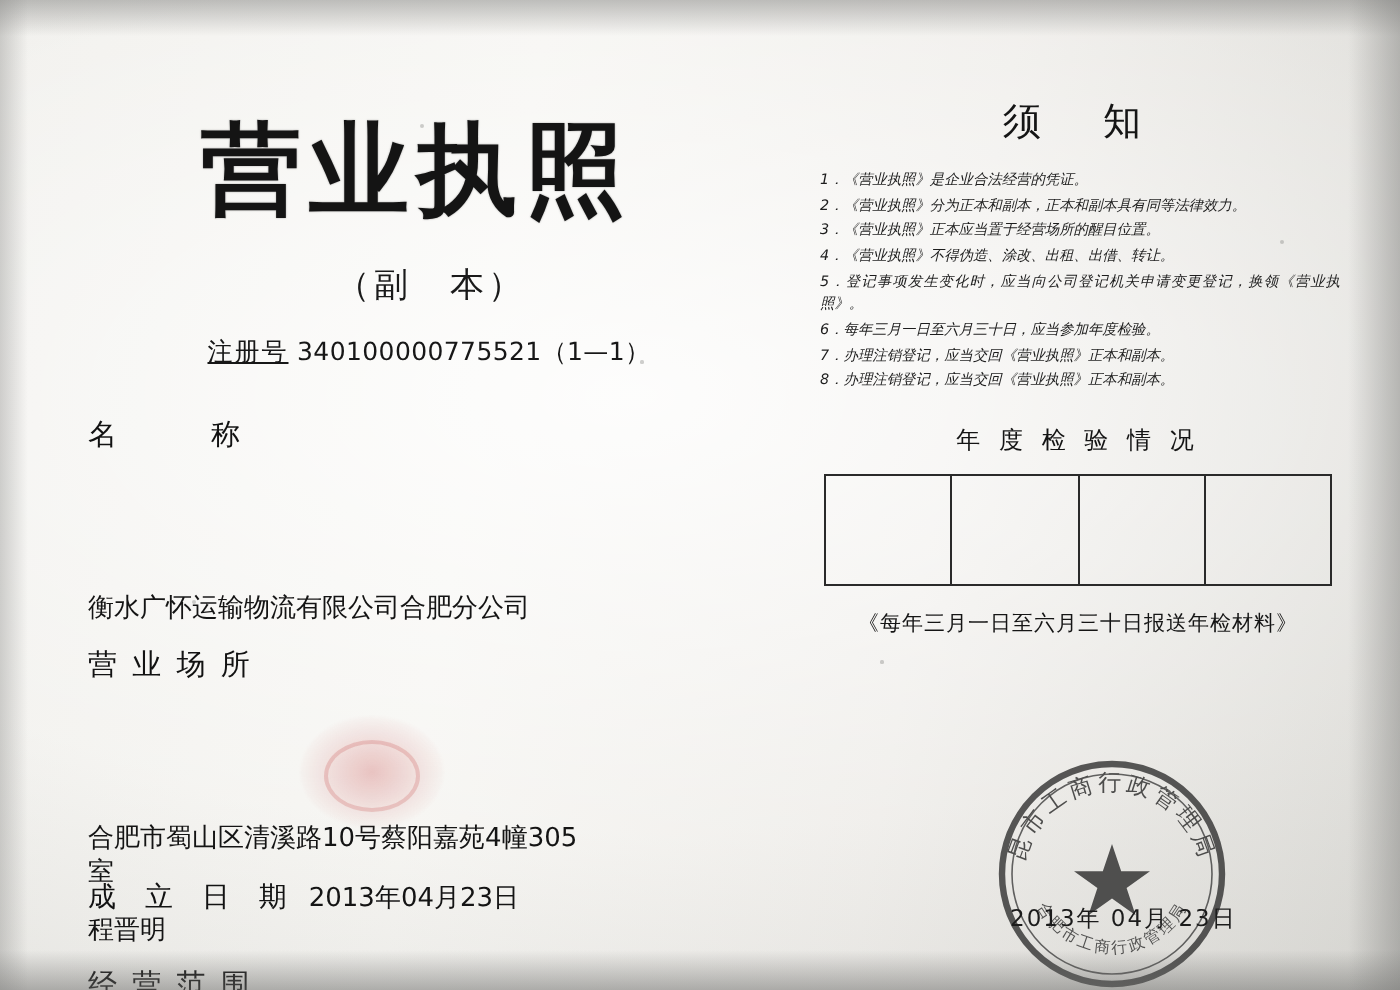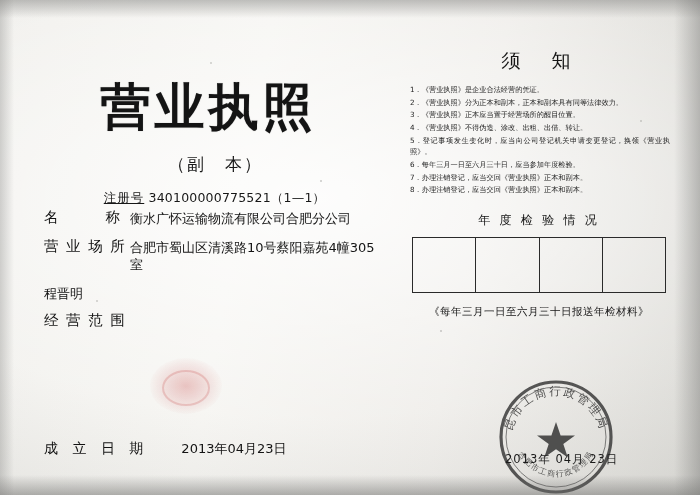--- a/index.html
+++ b/index.html
@@ -60,21 +60,21 @@
     left: 30px; top: 40px;
     width: 365px; height: 420px;
   }
   .main-title {
     font-family: "DejaVu Serif", serif;
     font-weight: bold;
     font-size: 50px;
     letter-spacing: 4px;
     color: #141414;
     text-align: center;
-    margin-top: 34px;
+    margin-top: 12px;
     margin-left: -8px;
     text-shadow: 0 0 1px rgba(0,0,0,0.35);
   }
   .sub-title {
     font-family: "DejaVu Serif", serif;
     font-size: 17px;
     color: #1a1a1a;
     text-align: center;
     margin-top: 12px;
     margin-left: 6px;
@@ -103,20 +103,21 @@
   .fields {
     position: absolute;
     left: 14px;
     top: 168px;
     width: 352px;
   }
   .field-row {
     display: flex;
     align-items: flex-start;
     margin-bottom: 9px;
+    flex-direction: column;
   }
   .field-label {
     width: 86px;
     flex: 0 0 86px;
     font-size: 14.5px;
     font-family: "DejaVu Serif", serif;
     color: #121212;
     letter-spacing: 6px;
     white-space: nowrap;
   }
@@ -134,21 +135,20 @@
   .field-value.small {
     font-size: 12.2px;
   }
 
   .found-row {
     position: absolute;
     left: 14px;
     top: 400px;
     display: flex;
     align-items: center;
-    gap: 27px;
   }
   .found-label {
     font-size: 14px;
     font-family: "DejaVu Serif", serif;
     letter-spacing: 5px;
     color: #121212;
   }
   .found-value {
     font-size: 13px;
     margin-left: 6px;
@@ -193,20 +193,21 @@
     letter-spacing: 6px;
     color: #151515;
     margin-bottom: 10px;
   }
   .notice-list {
     font-size: 7.2px;
     line-height: 1.62;
     color: #1d1d1d;
     font-family: "DejaVu Sans", sans-serif;
     padding-left: 2px;
+    font-style: italic;
   }
   .notice-item {
     margin-bottom: 1px;
     text-align: justify;
   }
   .annual-title {
     text-align: center;
     font-family: Liberation Sans, sans-serif;
     font-size: 12px;
     letter-spacing: 3px;

